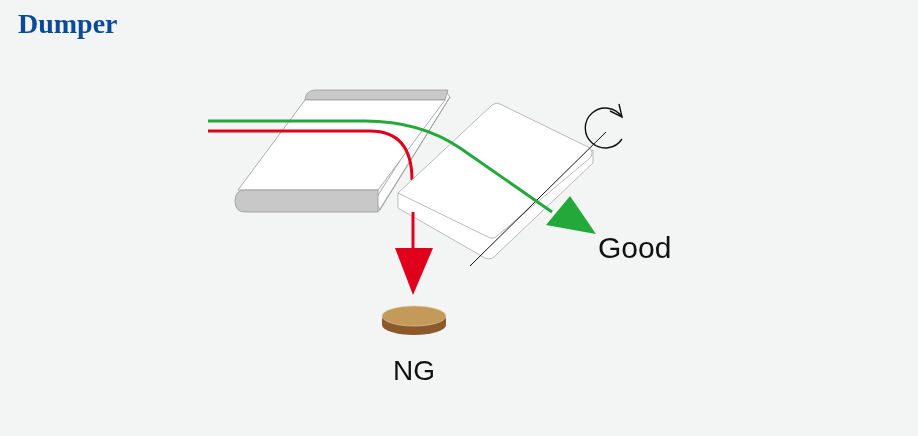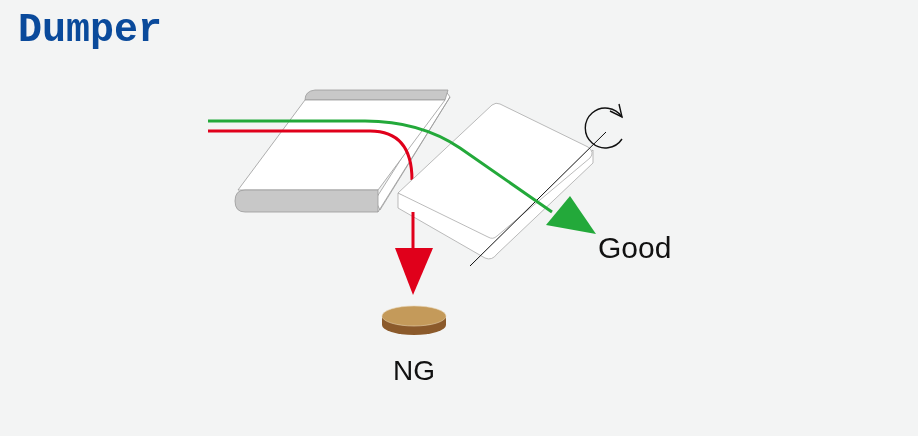--- a/index.html
+++ b/index.html
@@ -4,23 +4,23 @@
 <style>
   html, body { margin: 0; padding: 0; }
   body {
     width: 918px; height: 436px; overflow: hidden;
     background: #f3f4f4;
     font-family: "DejaVu Sans", sans-serif;
     position: relative;
   }
   .title {
     position: absolute; left: 18px; top: 8px;
-    font-size: 40px; font-weight: bold; color: #0a4a9b;
+    font-size: 28px; font-weight: bold; color: #0a4a9b;
     letter-spacing: 0px;
-    font-family: Liberation Mono, monospace;
+    font-family: Liberation Serif, serif;
   }
   svg.diagram { position: absolute; left: 0; top: 0; }
   .lbl { font-family: "Liberation Sans", sans-serif; fill: #111; }
 </style>
 </head>
 <body>
 
 <div class="title">Dumper</div>
 
 <svg class="diagram" width="918" height="436" viewBox="0 0 918 436" xmlns="http://www.w3.org/2000/svg">

